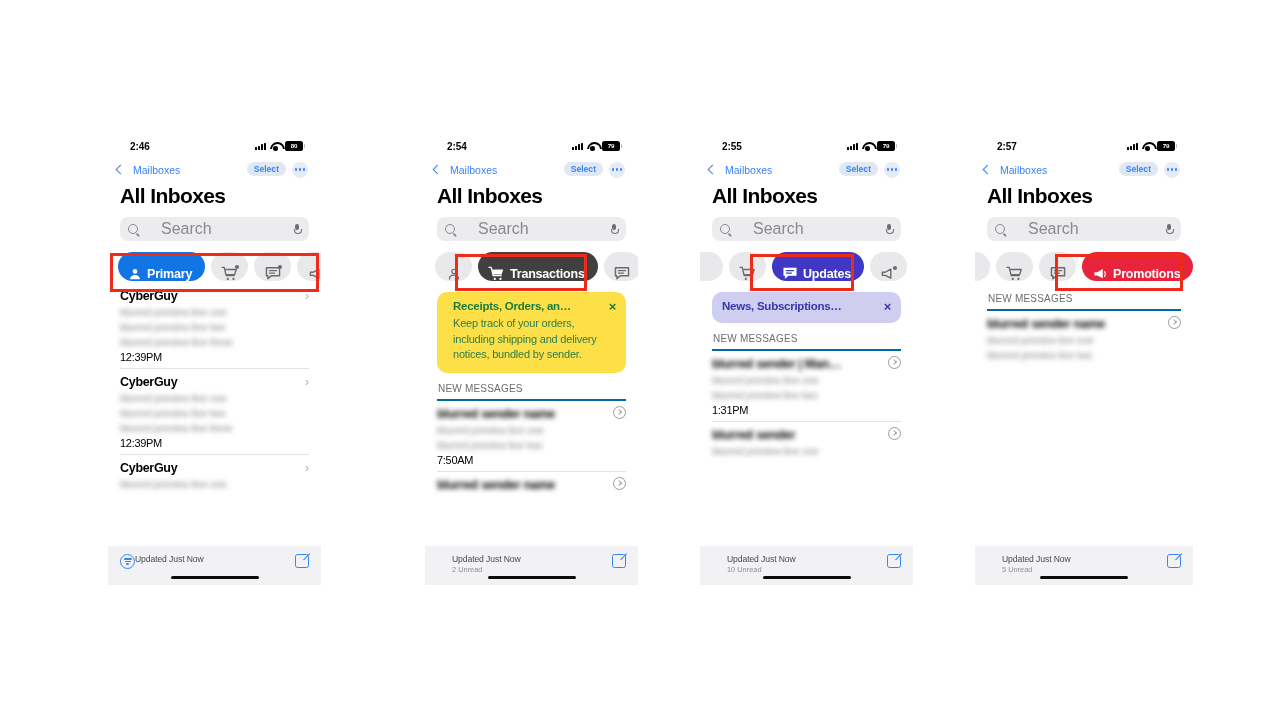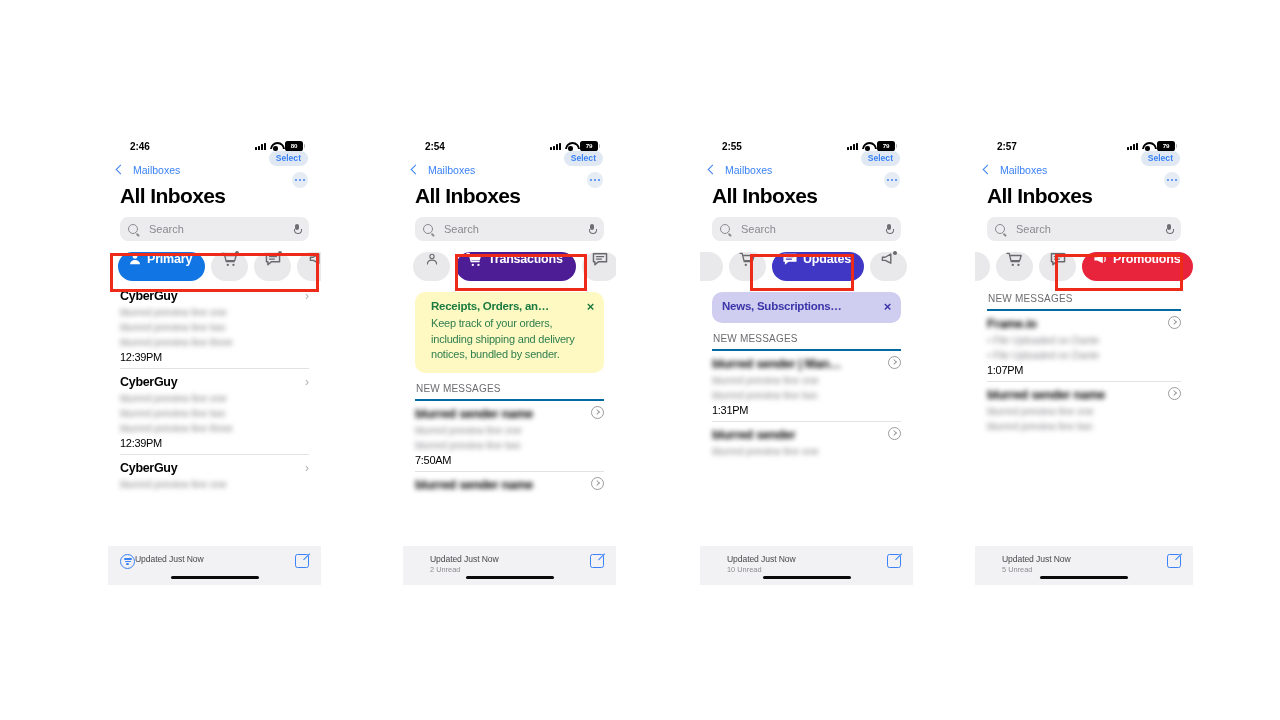--- a/index.html
+++ b/index.html
@@ -8,21 +8,21 @@
     font-family:"Liberation Sans","DejaVu Sans",sans-serif;
     overflow:hidden;
   }
   .canvas{position:relative;width:1280px;height:720px;}
 
   .phone{
     position:absolute;top:130px;width:213px;height:455px;
     background:#ffffff;overflow:hidden;
   }
   .phone.p1{left:108px;}
-  .phone.p2{left:403px;}
+  .phone.p2{left:425px;}
   .phone.p3{left:700px;}
   .phone.p4{left:975px;width:218px;}
 
   
   .statusbar{
     position:relative;height:26px;
     display:flex;align-items:center;justify-content:space-between;
     padding:6px 18px 0 22px;box-sizing:border-box;
   }
   .sb-time{font-size:10px;font-weight:600;color:#000;letter-spacing:-.1px;}
@@ -54,21 +54,21 @@
   
   .navrow{
     display:flex;align-items:center;justify-content:space-between;
     padding:5px 13px 0 9px;box-sizing:border-box;height:22px;
   }
   .back{display:flex;align-items:center;gap:8px;color:#3b82f6;font-size:10.5px;}
   .chev-l{
     width:6px;height:6px;border-left:1.8px solid #3b82f6;border-bottom:1.8px solid #3b82f6;
     transform:rotate(45deg);margin-right:1px;
   }
-  .nav-right{display:flex;align-items:flex-end;gap:6px;flex-direction:column;}
+  .nav-right{display:flex;align-items:flex-start;gap:6px;}
   .select-pill{
     background:#dfe8f3;color:#3b82f6;font-size:8.6px;font-weight:600;
     border-radius:9px;padding:3px 7px;line-height:1;
   }
   .more-btn{
     width:16px;height:16px;border-radius:50%;background:#e6ecf3;
     display:flex;align-items:center;justify-content:center;gap:1.6px;
   }
   .more-btn i{width:2.2px;height:2.2px;border-radius:50%;background:#3b82f6;display:block;}
 
@@ -84,68 +84,68 @@
     display:flex;align-items:center;padding:0 8px;box-sizing:border-box;
   }
   .s-mag{
     width:8px;height:8px;border:1.5px solid #8a8a8e;border-radius:50%;
     position:relative;flex:0 0 auto;
   }
   .s-mag:after{
     content:"";position:absolute;right:-3px;bottom:-2.4px;width:4px;height:1.5px;
     background:#8a8a8e;transform:rotate(45deg);border-radius:1px;
   }
-  .s-ph{flex:1;font-size:11px;color:#8a8a8e;margin-left:11px;}
+  .s-ph{flex:1;font-size:16px;color:#8a8a8e;margin-left:23px;}
   .mic{width:6px;height:10px;position:relative;flex:0 0 auto;margin-right:1px;}
   .mic:before{
     content:"";position:absolute;left:1px;top:0;width:4px;height:6px;
     background:#6e6e73;border-radius:2px;
   }
   .mic:after{
     content:"";position:absolute;left:0;top:5px;width:6px;height:4px;
     border:1.3px solid #6e6e73;border-top:none;border-radius:0 0 4px 4px;
   }
 
   
   .tabstrip{
     position:relative;margin-top:9px;height:33px;display:flex;align-items:center;
     gap:6px;padding-left:10px;box-sizing:border-box;
   }
   .tab{
     height:29px;border-radius:15px;background:#e9e9eb;
-    display:flex;align-items:flex-start;justify-content:center;
+    display:flex;align-items:flex-end;justify-content:center;
     flex:0 0 auto;color:#6a6a6e;
   }
   .tab.icononly{width:37px;}
   .tab.active{
     padding:0 13px 0 10px;color:#fff;gap:5px;font-size:12.5px;font-weight:600;
   }
   .tab.active.primary{background:#1175e3;}
-  .tab.active.transactions{background:#4c1d95;}
+  .tab.active.transactions{background:#404040;}
   .tab.active.updates{background:#4038c4;}
   .tab.active.promotions{background:#e8243c;}
   .tab-label{white-space:nowrap;letter-spacing:-.2px;}
 
   
   .ic{position:relative;flex:0 0 auto;display:block;}
   .ic svg{display:block;}
   .dotbadge{
     position:absolute;width:4px;height:4px;border-radius:50%;background:#6a6a6e;
     right:-1px;top:-1px;
   }
 
   
   .hl{position:absolute;border:3px solid #ee2b18;box-sizing:border-box;pointer-events:none;}
 
   
   .promo{
     margin:9px 12px 0 12px;border-radius:10px;padding:8px 10px 10px 10px;
     box-sizing:border-box;
   }
-  .promo.green{background:#fef9c3;padding-left:16px;}
+  .promo.green{background:#fde047;padding-left:16px;}
   .promo.purple{background:#cfcdf0;}
   .promo-head{
     display:flex;align-items:flex-start;justify-content:space-between;gap:4px;
     font-size:11.5px;font-weight:700;letter-spacing:-.25px;
   }
   .promo.green .promo-head{color:#1c7b40;}
   .promo.purple .promo-head{color:#3b35a8;}
   .promo-x{
     font-size:13px;font-weight:700;line-height:1;flex:0 0 auto;margin-top:0px;
   }
@@ -610,29 +610,20 @@
               <path d="M17.6 6.6c1.1 1.1 1.1 5.8 0 6.9" stroke="#fff" stroke-width="1.7" fill="none" stroke-linecap="round"></path>
             </svg>
         </span>
         <span class="tab-label">Promotions</span>
       </div>
     </div>
 
     <div class="sec-head">NEW MESSAGES</div>
     <div class="list">
       <div class="row">
-        <div class="row-title blur">Frame.io</div>
-        <div class="row-line blur">• File Uploaded on Dante</div>
-        <div class="row-line blur">• File Uploaded on Dante</div>
-        <div class="row-time">1:07PM</div>
-        <div class="row-chev-circ">
-            <span></span>
-          </div>
-      </div>
-      <div class="row">
         <div class="row-title blur">blurred sender name</div>
         <div class="row-line blur">blurred preview line one</div>
         <div class="row-line blur">blurred preview line two</div>
         <div class="row-chev-circ">
             <span></span>
           </div>
       </div>
     </div>
 
     <div class="bottombar">

